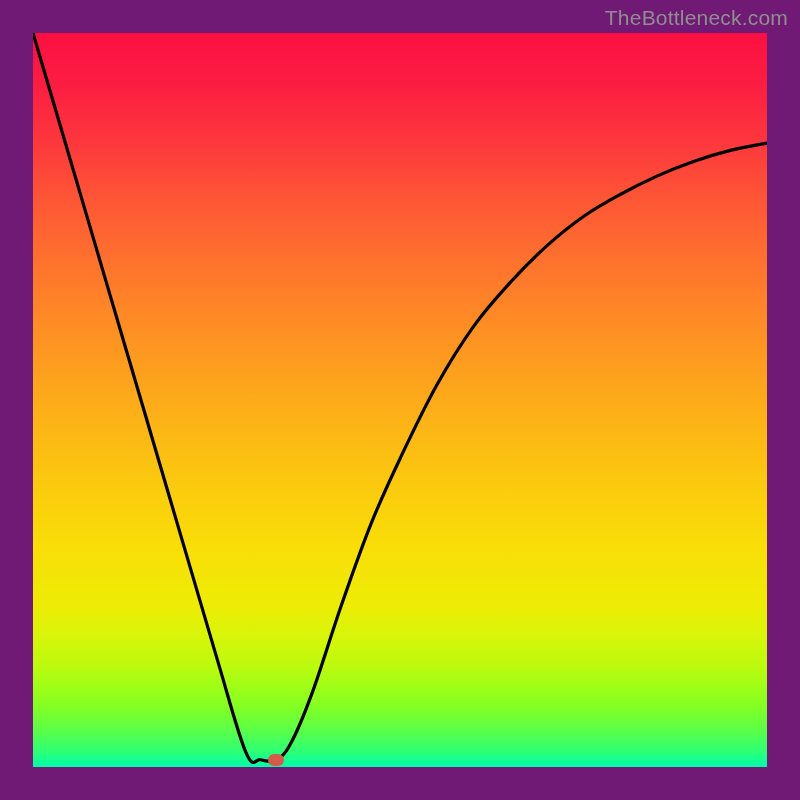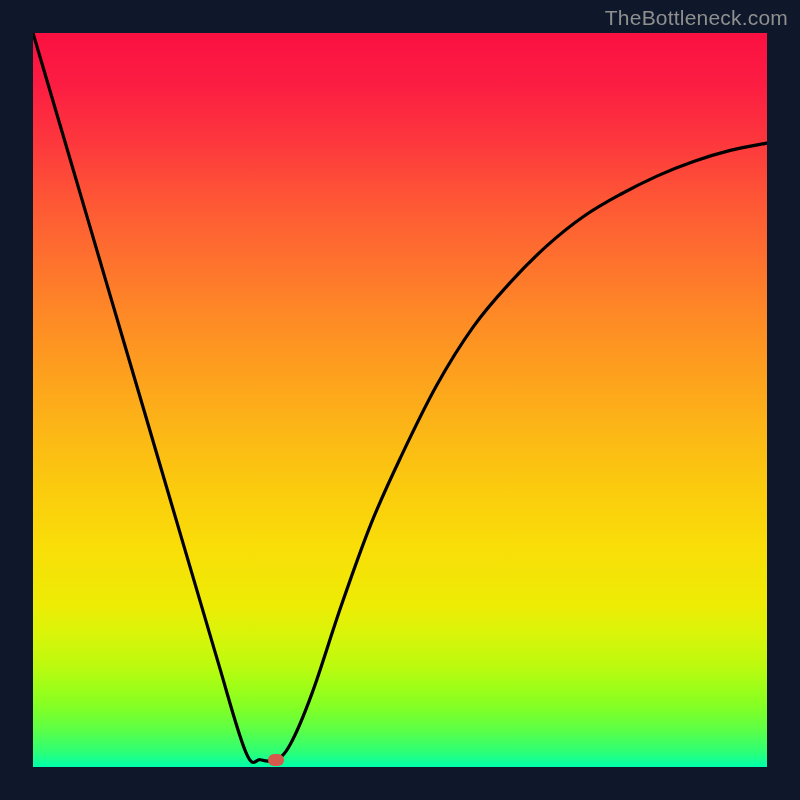--- a/index.html
+++ b/index.html
@@ -10,21 +10,21 @@
     background: #000000;
     overflow: hidden;
     font-family: Arial, Helvetica, sans-serif;
   }
   .frame {
     position: absolute;
     left: 0;
     top: 0;
     width: 800px;
     height: 800px;
-    background: #0f172a;
+    background: #701a75;
   }
   .plot-area {
     position: absolute;
     left: 33px;
     top: 33px;
     width: 734px;
     height: 734px;
     overflow: hidden;
   }
   .gradient {

